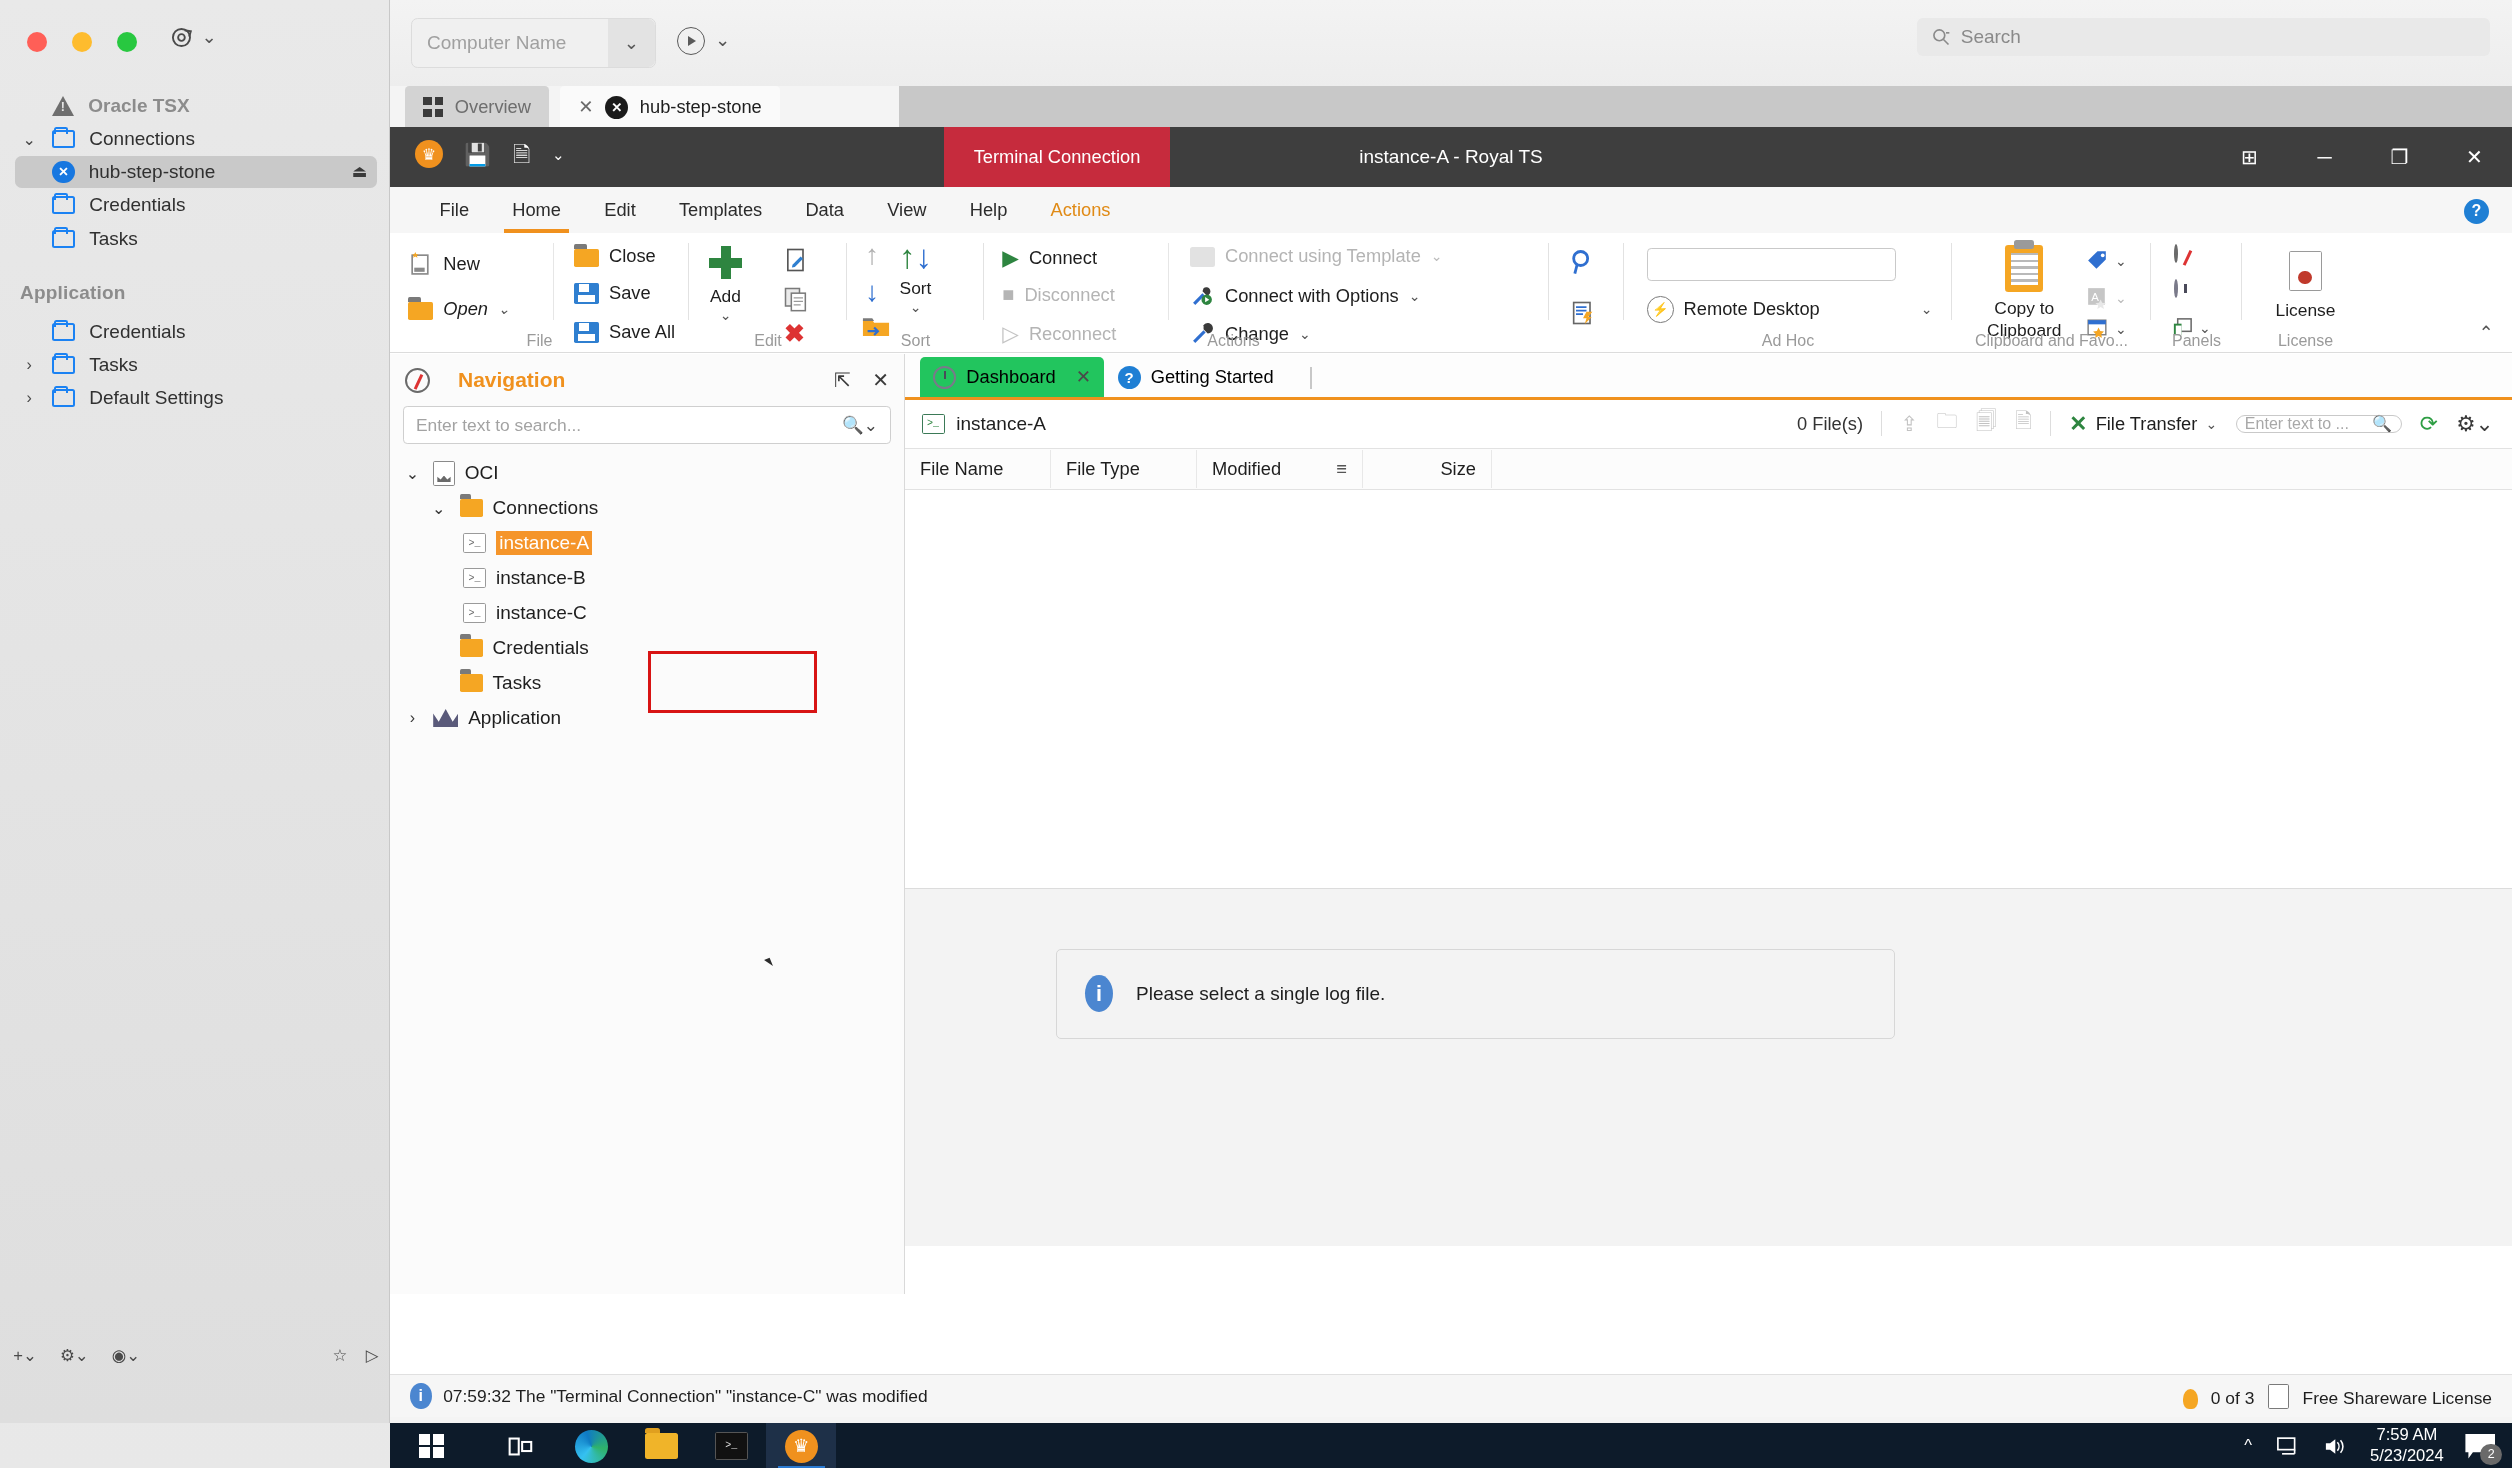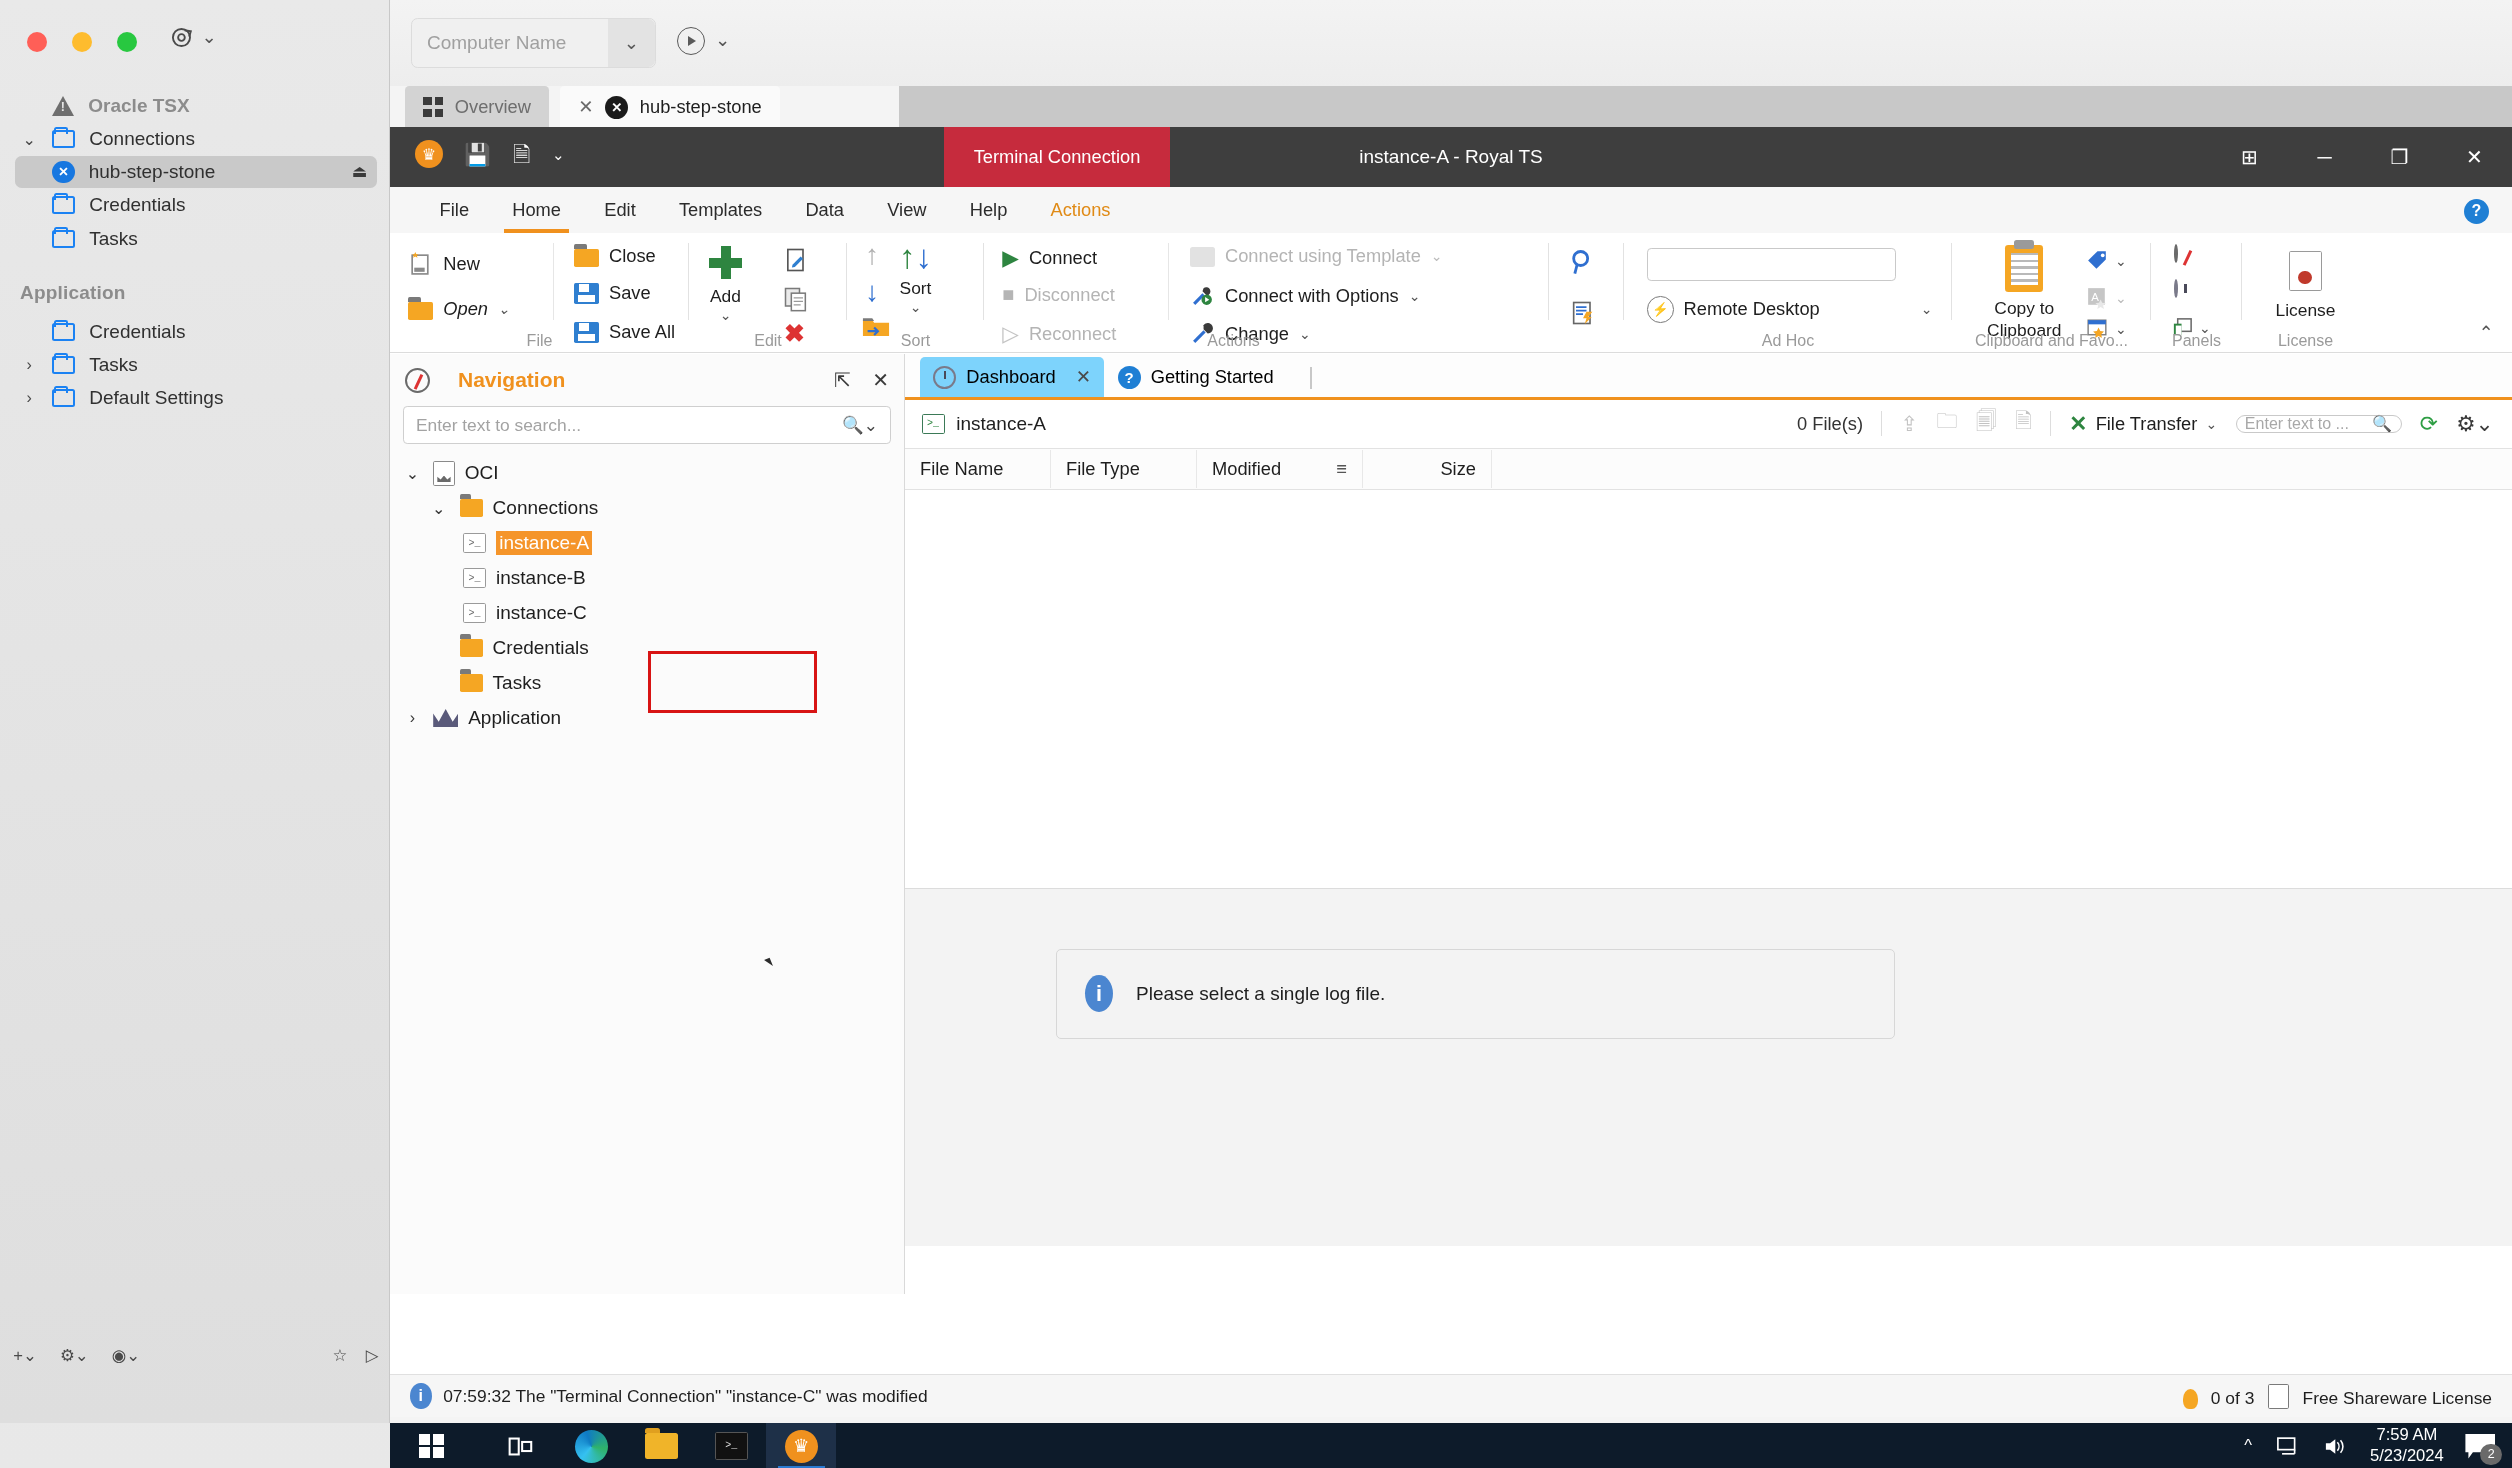--- a/index.html
+++ b/index.html
@@ -242,21 +242,21 @@
     position:absolute; left: 258px; top: 297px; width: 169px; height: 62px;
     border: 3.3px solid #d81414; background: transparent; z-index: 5;
   }
 
   
   .session { position:absolute; left:515px; top:227px; width:1607px; height:940px; background:#fff;}
   .ses-tabs { height: 43px; background:#fdfdfd; display:flex; align-items:flex-end; padding-left: 15px; }
   .stab {
     height: 40px; display:flex; align-items:center; gap: 10px; padding: 0 13.3px; font-size: 18.3px;
   }
-  .stab.active { background:#7dd3fc; border-radius: 5px 5px 0 0; }
+  .stab.active { background:#22c55e; border-radius: 5px 5px 0 0; }
   .dash-ico{width:23px;height:23px;border-radius:50%;border:2.5px solid #7a7a8a;position:relative;}
   .dash-ico::after{content:"";position:absolute;left:8.3px;top:3.3px;width:2.5px;height:8.3px;background:#4a4a5a;}
   .q-ico{width:23px;height:23px;border-radius:50%;background:#1f7fd4;color:#fff;font-size:15px;font-weight:bold;display:flex;align-items:center;justify-content:center;}
   .ses-divline { height:2.5px; background:#f0911e; }
 
   .pathrow { height: 48px; display:flex; align-items:center; gap: 11.6px; padding-left: 16.6px; font-size:19px; color:#1e1e1e;}
   .term-ico.green { border-color:#3b7a57; color:#2e8540; }
   .pathrow .right { margin-left:auto; display:flex; align-items:center; gap: 18.3px; padding-right: 18.3px; }
   .files-count { font-size:18.3px; color:#333; }
   .dim-ico { color:#c2c2c2; font-size:21px; }
@@ -420,20 +420,28 @@
     <div class="win-area">
 
       <div class="topbar">
         <div class="combo">
           <span class="txt">Computer Name</span>
           <span class="btn">⌄</span>
         </div>
         <div class="playgrp">
           <span class="circle-play"></span>
           <span class="chev-sm">⌄</span>
+        </div>
+        <div class="macsearch">
+          <svg width="20" height="20" viewBox="0 0 24 24">
+            <circle cx="10" cy="10" r="6.5" fill="none" stroke="#8a8a8a" stroke-width="2"></circle>
+            <line x1="15" y1="15" x2="21" y2="21" stroke="#8a8a8a" stroke-width="2"></line>
+            <path d="M18 7 l4 0" stroke="#8a8a8a" stroke-width="2"></path>
+          </svg>
+          <span>Search</span>
         </div>
       </div>
 
       <div class="tabstrip">
         <div class="tabstrip-rest"></div>
         <div class="tab overview">
           <span class="grid-icon">
               <i></i>
               <i></i>
               <i></i>

